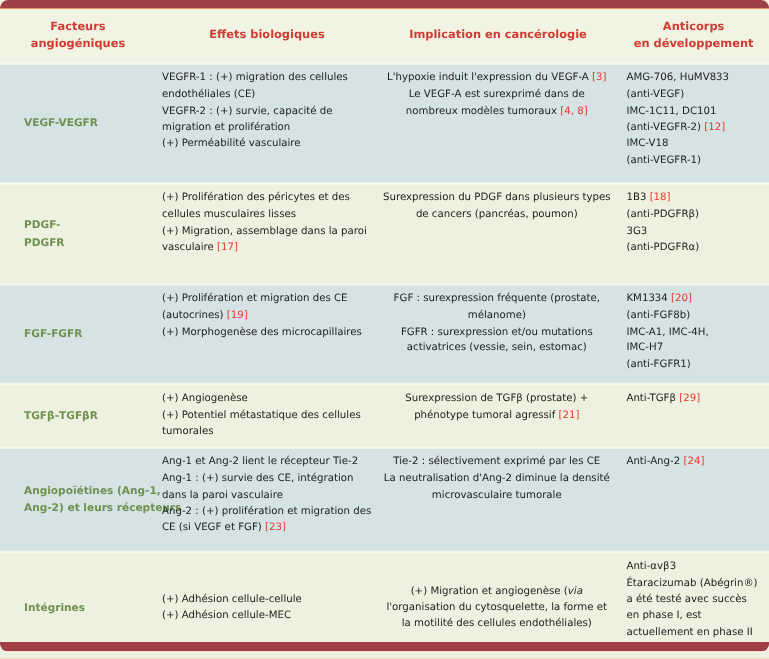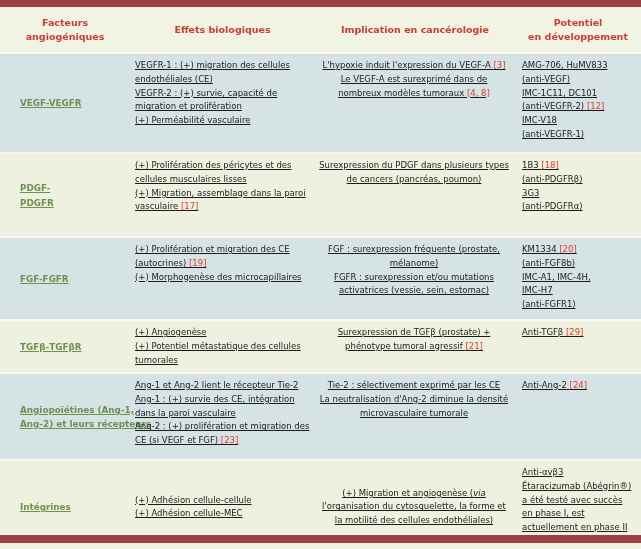--- a/index.html
+++ b/index.html
@@ -9,20 +9,21 @@
     font-family: "DejaVu Sans", "Liberation Sans", sans-serif;
   }
   .fig {
     width: 641px;
     height: 543px;
     box-sizing: border-box;
     border-top: 7px solid #9e4046;
     border-bottom: 8px solid #9e4046;
     background: #f97316;
     overflow: hidden;
+    border-radius: 7px;
   }
   table.tbl {
     width: 641px;
     border-collapse: collapse;
     table-layout: fixed;
   }
   col.c1 { width: 130px; }
   col.c2 { width: 185px; }
   col.c3 { width: 200px; }
   col.c4 { width: 126px; }
@@ -38,21 +39,20 @@
     height: 41px;
     padding: 2px 2px;
   }
   tbody td {
     font-size: 8.5px;
     line-height: 1.62;
     color: #1c1c1c;
     vertical-align: top;
     padding: 5px 4px 4px 5px;
     border-top: 2px solid #f7f8ed;
-    text-decoration: underline;
   }
   tbody td.factor {
     color: #6e9150;
     font-weight: bold;
     font-size: 8.8px;
     vertical-align: middle;
     padding-left: 20px;
   }
   tbody td.factor div { white-space: nowrap; }
   tbody td.col3 { padding-left: 4px; padding-right: 6px; text-align: center; }
@@ -91,21 +91,21 @@
           <div class="hline">Facteurs</div>
           <div class="hline">angiogéniques</div>
         </th>
         <th>
           <div class="hline">Effets biologiques</div>
         </th>
         <th>
           <div class="hline">Implication en cancérologie</div>
         </th>
         <th>
-          <div class="hline">Potentiel</div>
+          <div class="hline">Anticorps</div>
           <div class="hline">en développement</div>
         </th>
       </tr>
     </thead>
     <tbody>
         <tr class="blue">
           <td class="factor">
             <div class="rich">VEGF-VEGFR</div>
           </td>
           <td class="col2">

